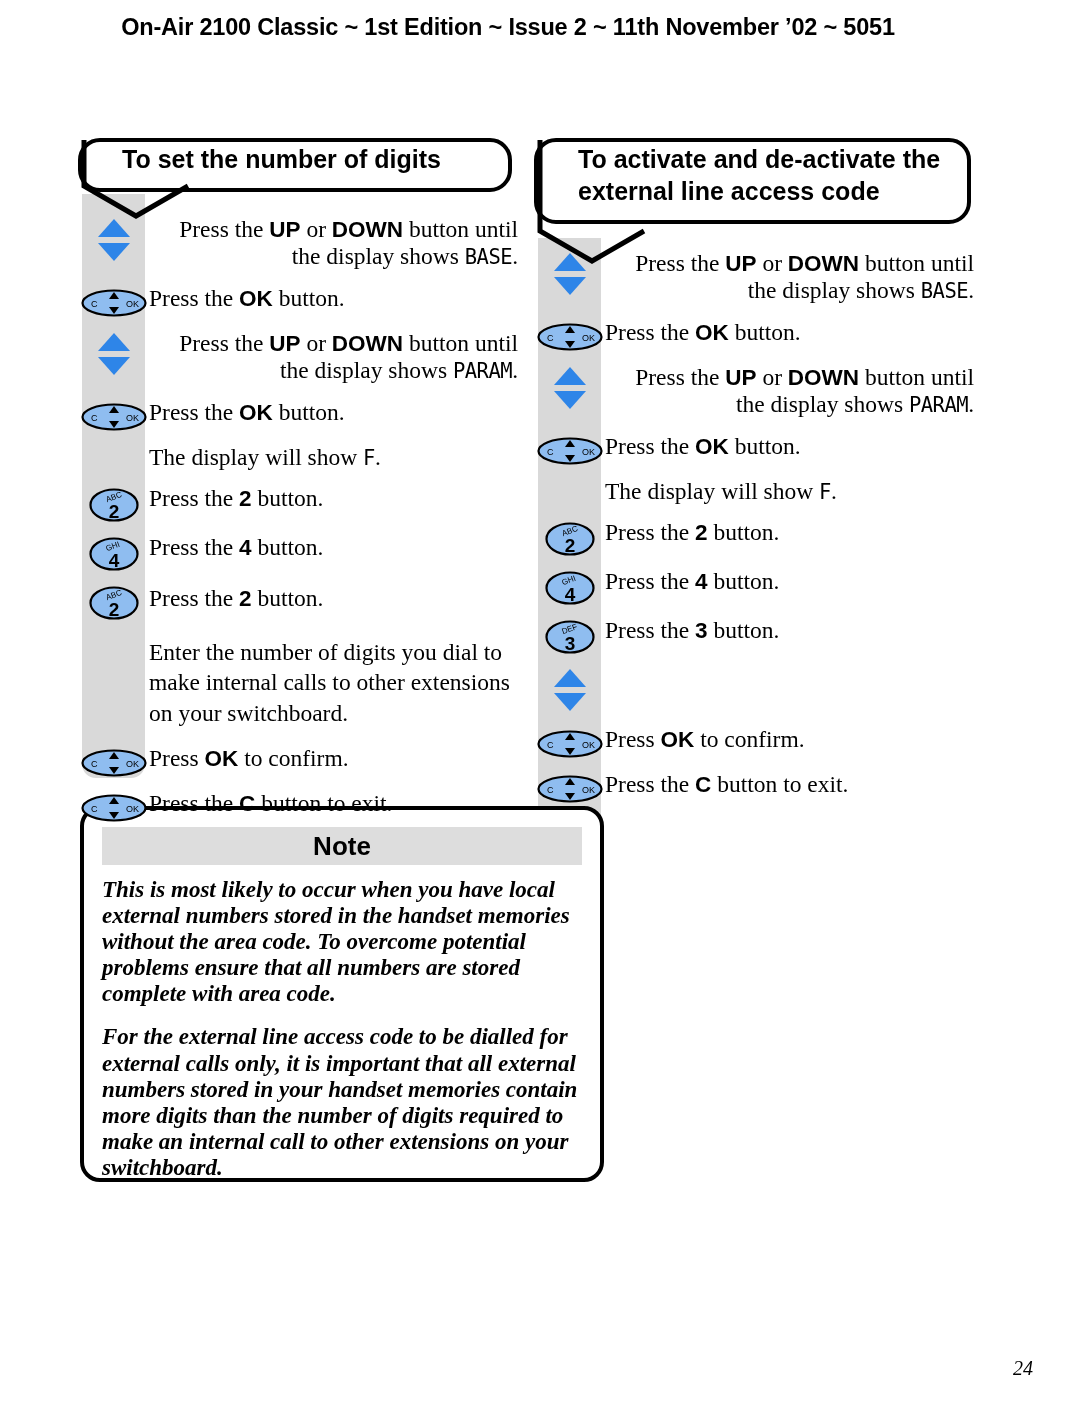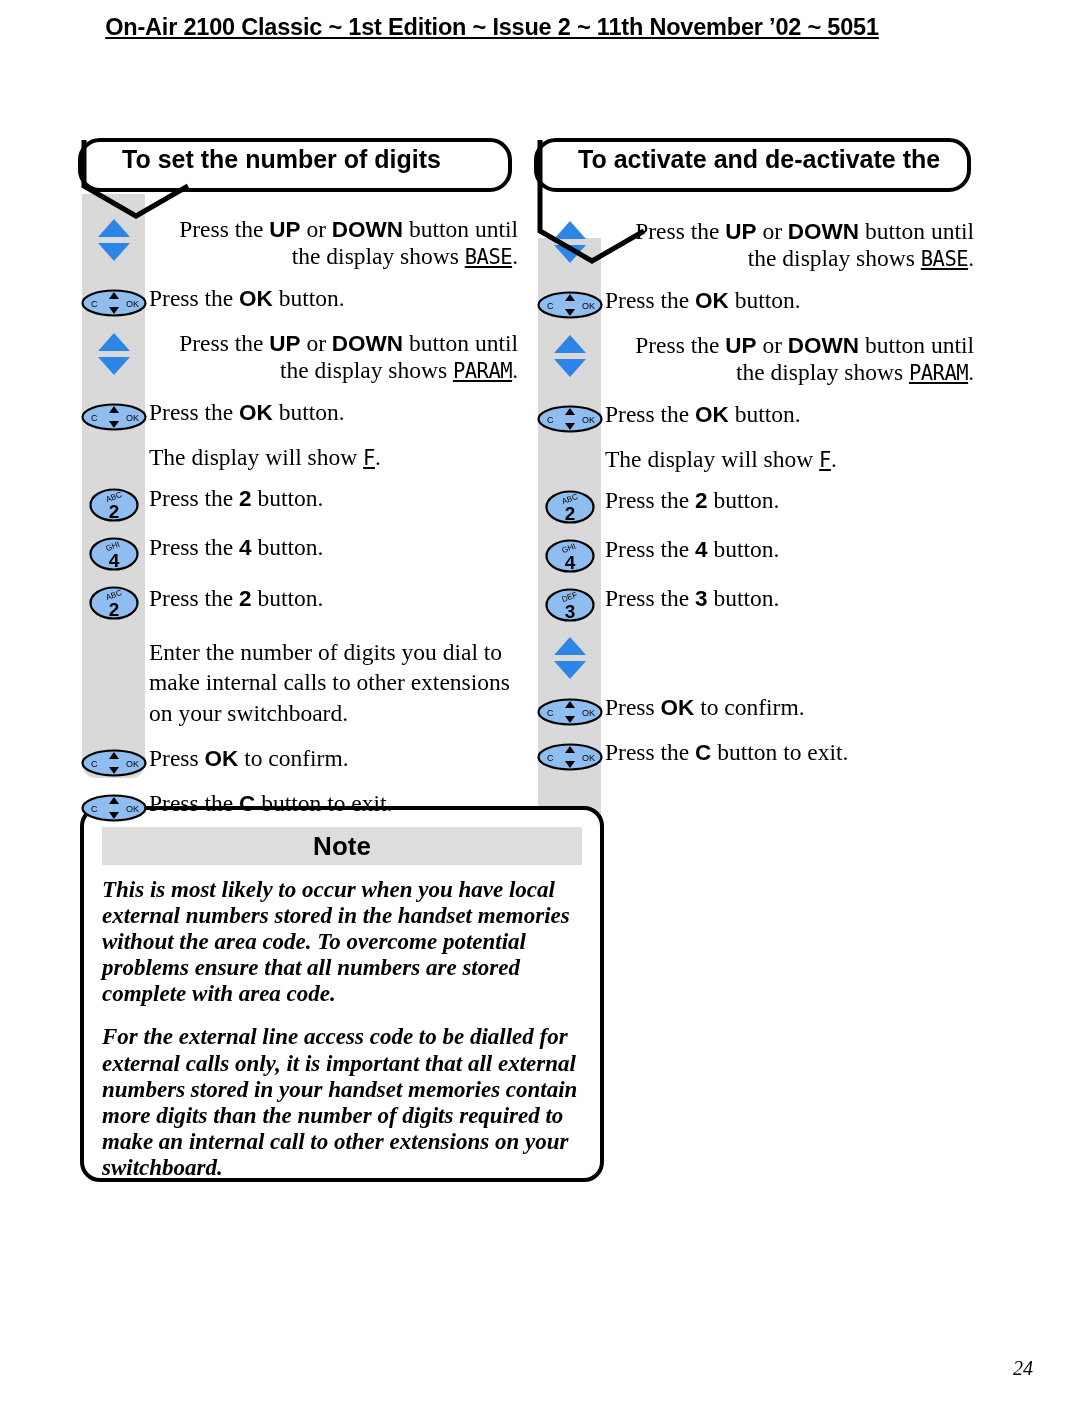--- a/index.html
+++ b/index.html
@@ -13,29 +13,28 @@
     position: relative;
     font-family: "Liberation Serif", serif;
     color: #000000;
     overflow: hidden;
   }
 
   
   .page-header {
     position: absolute;
     top: 14px;
-    left: 0;
+    left: 16px;
     width: 984px;
     text-align: center;
     font-family: "Liberation Sans", sans-serif;
     font-size: 23.5px;
     font-weight: 700;
     letter-spacing: -0.2px;
     color: #000;
-    text-decoration: underline;
   }
 
   
   .proc {
     position: absolute;
   }
   .proc.left  { left: 78px;  top: 138px; width: 440px; }
   .proc.right { left: 534px; top: 138px; width: 440px; }
 
   
@@ -108,21 +107,20 @@
   }
   .step .txt b {
     font-family: "Liberation Sans", sans-serif;
     font-weight: 700;
     font-size: 22.5px;
   }
   .lcd {
     font-family: "DejaVu Sans Mono", monospace;
     font-size: 20.5px;
     letter-spacing: -0.5px;
-    text-decoration: underline;
   }
 
   
   .step.two-line { margin-bottom: 14px; text-align: right; }
   .step.para     { margin-bottom: 16px; }
   .step.para .txt { line-height: 1.30; }
 
   
   .ico { display: block; }
 
@@ -326,20 +324,21 @@
     </div>
 
   </div>
 </div>
 
 <div class="proc right">
   <div class="icon-strip" style="top:100px;"></div>
 
   <div class="bubble">
     <span>To activate and de-activate the</span><br>
+    <span>external line access code</span>
   </div>
   <svg class="tail" width="130" height="155" viewBox="0 0 130 155">
     <path d="M6 2 L6 93 L58 123 L110 93" fill="none" stroke="#000000" stroke-width="5" stroke-linejoin="miter" stroke-linecap="butt"></path>
   </svg>
 
   <div class="steps" style="padding-top:26px;">
 
     <div class="step two-line">
       <div class="glyph">
         <svg class="ico" width="34" height="44" viewBox="0 0 34 44">

